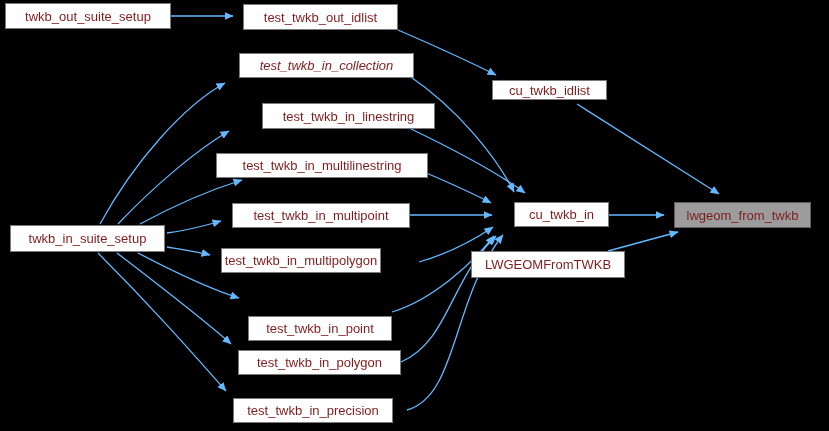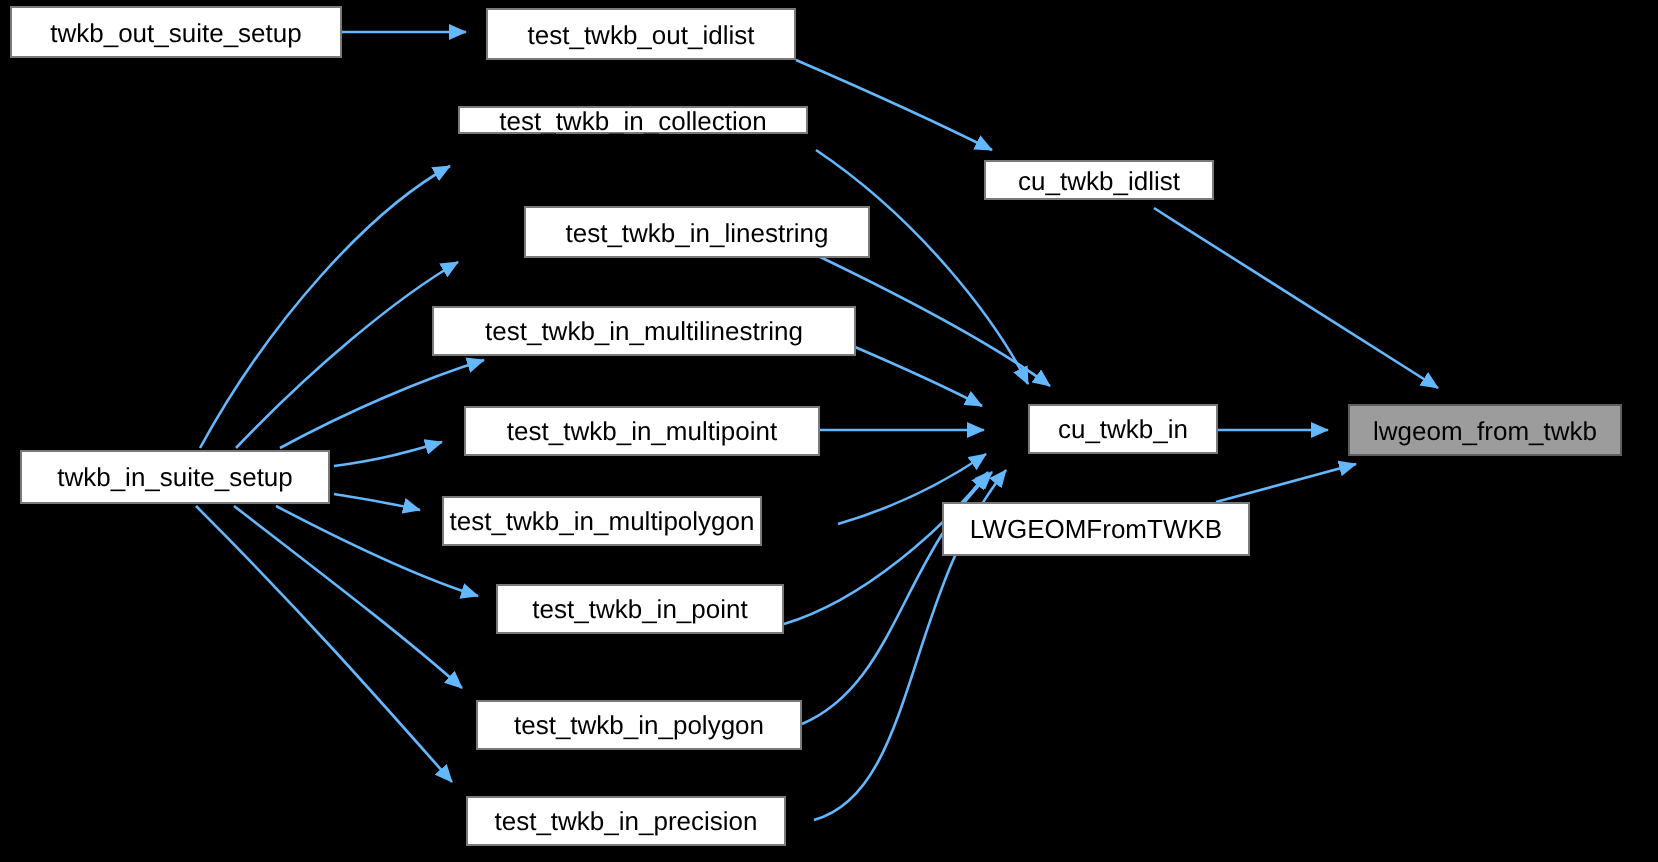--- a/index.html
+++ b/index.html
@@ -23,21 +23,21 @@
     height: 431px;
   }
   .node {
     position: absolute;
     box-sizing: border-box;
     display: flex;
     align-items: center;
     justify-content: center;
     background: #ffffff;
     border: 1px solid #7a7a7a;
-    color: #000000;
+    color: #7f1d1d;
     font-size: 13px;
     white-space: nowrap;
     cursor: pointer;
     line-height: 1;
   }
   .node.highlighted {
     background: #9c9c9c;
     border-color: #5e5e5e;
   }
 </style>
@@ -72,26 +72,26 @@
         <path d="M401,362 C448,342 450,280 496,236" fill="none" stroke="#63b8ff" stroke-width="1.3" marker-end="url(#arrow)"></path>
         <path d="M407,410 C458,396 452,298 503,235" fill="none" stroke="#63b8ff" stroke-width="1.3" marker-end="url(#arrow)"></path>
         <path d="M597,215 L664,215" fill="none" stroke="#63b8ff" stroke-width="1.3" marker-end="url(#arrow)"></path>
         <path d="M608,251 L678,232" fill="none" stroke="#63b8ff" stroke-width="1.3" marker-end="url(#arrow)"></path>
       </g>
   </svg>
   <div id="nodes">
       <div class="node" style="left: 5px; top: 3px; width: 166px; height: 26px;">twkb_out_suite_setup</div>
       <div class="node" style="left: 243px; top: 4px; width: 155px; height: 26px;">test_twkb_out_idlist</div>
       <div class="node" style="left: 492px; top: 80px; width: 115px; height: 20px;">cu_twkb_idlist</div>
-      <div class="node" style="left: 229px; top: 53px; width: 175px; height: 14px;">test_twkb_in_collection</div>
+      <div class="node" style="left: 239px; top: 53px; width: 175px; height: 25px; font-style: italic;">test_twkb_in_collection</div>
       <div class="node" style="left: 234px; top: 103px; width: 173px; height: 26px; margin-left: 28px;">test_twkb_in_linestring</div>
       <div class="node" style="left: 216px; top: 153px; width: 212px; height: 25px;">test_twkb_in_multilinestring</div>
       <div class="node" style="left: 232px; top: 203px; width: 178px; height: 25px;">test_twkb_in_multipoint</div>
       <div class="node" style="left: 10px; top: 225px; width: 155px; height: 27px;">twkb_in_suite_setup</div>
       <div class="node" style="left: 221px; top: 248px; width: 160px; height: 25px;">test_twkb_in_multipolygon</div>
       <div class="node" style="left: 502px; top: 202px; width: 95px; height: 25px; margin-left: 12px;">cu_twkb_in</div>
       <div class="node" style="left: 471px; top: 251px; width: 154px; height: 27px;">LWGEOMFromTWKB</div>
       <div class="node highlighted" style="left: 674px; top: 202px; width: 137px; height: 26px;">lwgeom_from_twkb</div>
-      <div class="node" style="left: 248px; top: 292px; width: 144px; height: 25px;">test_twkb_in_point</div>
+      <div class="node" style="left: 248px; top: 316px; width: 144px; height: 25px;">test_twkb_in_point</div>
       <div class="node" style="left: 238px; top: 350px; width: 163px; height: 25px;">test_twkb_in_polygon</div>
       <div class="node" style="left: 233px; top: 398px; width: 160px; height: 25px;">test_twkb_in_precision</div>
     </div>
 </div>
 
 </body></html>

